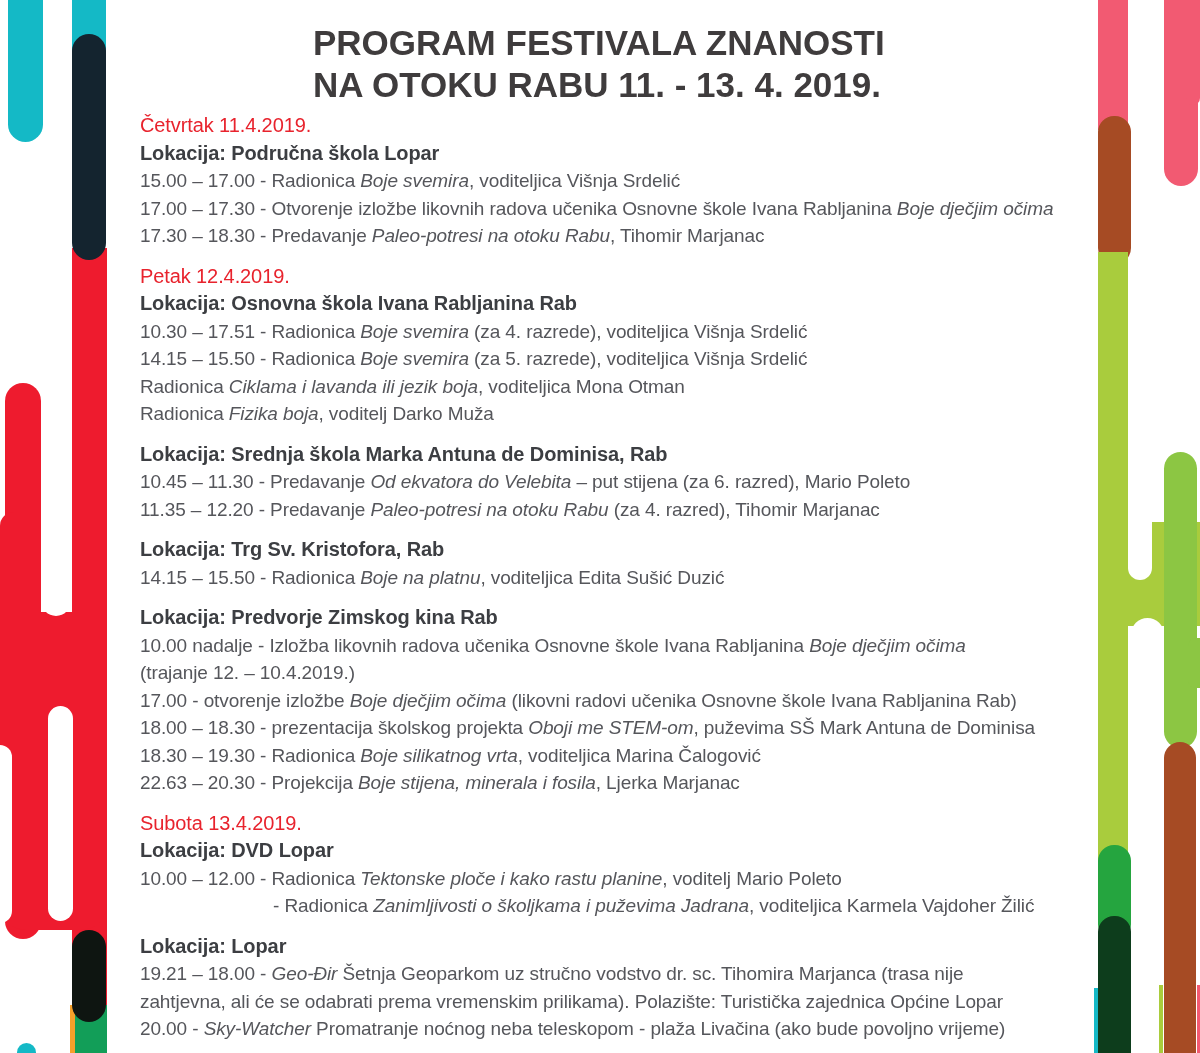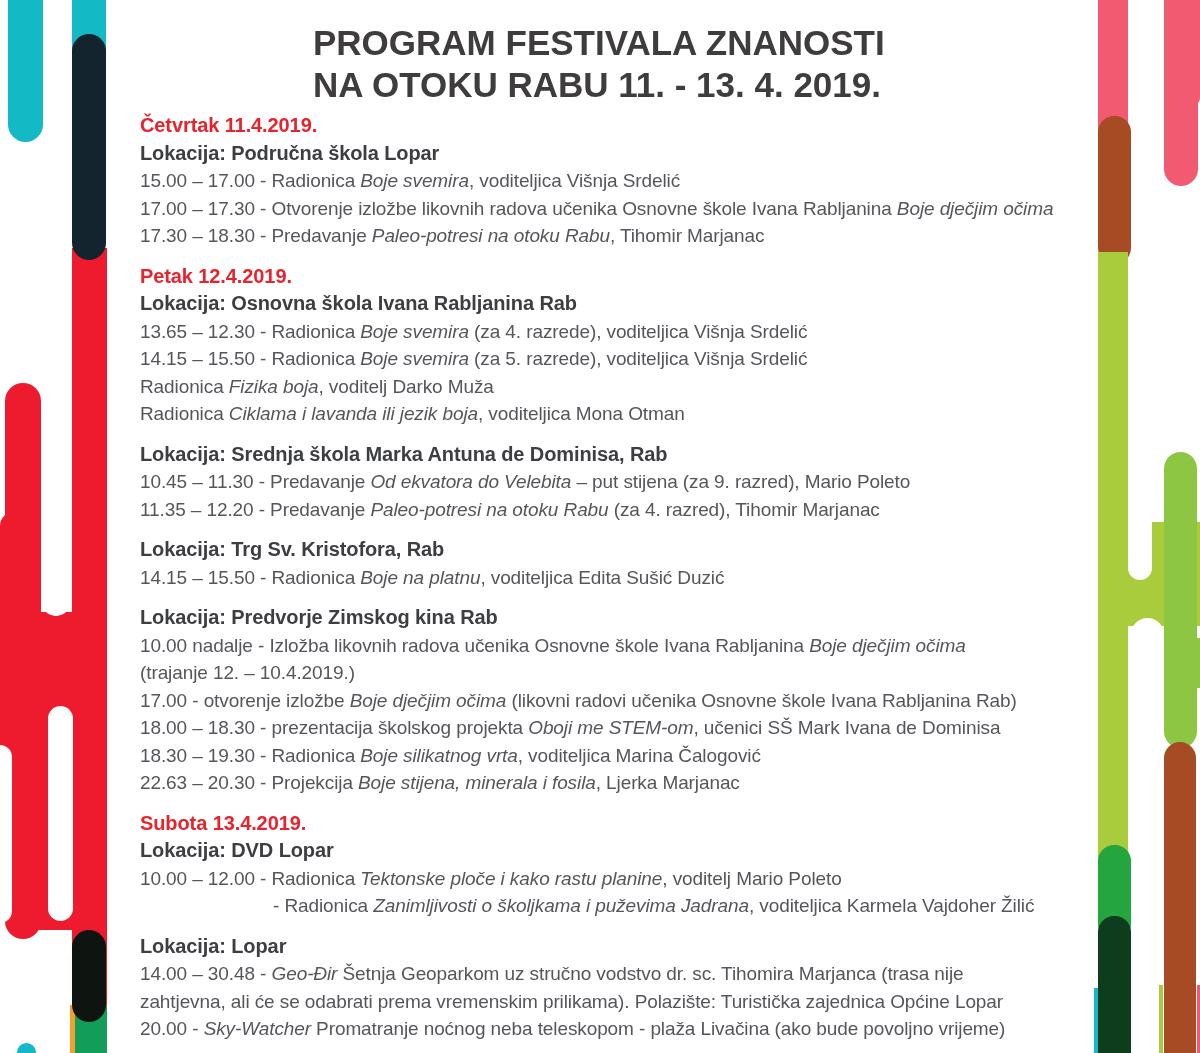--- a/index.html
+++ b/index.html
@@ -27,21 +27,21 @@
     position:absolute;left:313px;top:22px;
     font-size:35px;font-weight:bold;line-height:42px;
     color:var(--title-color);letter-spacing:0px;white-space:nowrap;
   }
   #schedule{
     position:absolute;left:140px;top:112px;width:950px;
     font-size:19px;line-height:27.5px;color:var(--body-color);
     letter-spacing:-0.1px;
   }
   .block{margin-bottom:13px;}
-  .day{font-weight:bold;color:var(--heading-red);font-size:20px;}
+  .day{font-weight:normal;color:var(--heading-red);font-size:20px;}
   .loc{font-weight:bold;color:var(--loc-color);font-size:20px;}
   .line{white-space:nowrap;}
   .line.indent{padding-left:133px;}
   .it{font-style:italic;}
 </style>
 </head>
 <body>
 
 <div id="canvas">
 
@@ -87,50 +87,50 @@
       <div class="block">
         <div class="day">Četvrtak 11.4.2019.</div>
         <div class="loc">Lokacija: Područna škola Lopar</div>
         <div class="line"><span class="">15.00 – 17.00 - Radionica </span><span class="it">Boje svemira</span><span class="">, voditeljica Višnja Srdelić</span></div>
         <div class="line"><span class="">17.00 – 17.30 - Otvorenje izložbe likovnih radova učenika Osnovne škole Ivana Rabljanina </span><span class="it">Boje dječjim očima</span></div>
         <div class="line"><span class="">17.30 – 18.30 - Predavanje </span><span class="it">Paleo-potresi na otoku Rabu</span><span class="">, Tihomir Marjanac</span></div>
       </div>
       <div class="block">
         <div class="day">Petak 12.4.2019.</div>
         <div class="loc">Lokacija: Osnovna škola Ivana Rabljanina Rab</div>
-        <div class="line"><span class="">13.65 – 12.30 - Radionica </span><span class="it">Boje svemira</span><span class=""> (za 4. razrede), voditeljica Višnja Srdelić</span></div>
+        <div class="line"><span class="">10.30 – 17.51 - Radionica </span><span class="it">Boje svemira</span><span class=""> (za 4. razrede), voditeljica Višnja Srdelić</span></div>
         <div class="line"><span class="">14.15 – 15.50 - Radionica </span><span class="it">Boje svemira</span><span class=""> (za 5. razrede), voditeljica Višnja Srdelić</span></div>
+        <div class="line"><span class="">Radionica </span><span class="it">Ciklama i lavanda ili jezik boja</span><span class="">, voditeljica Mona Otman</span></div>
         <div class="line"><span class="">Radionica </span><span class="it">Fizika boja</span><span class="">, voditelj Darko Muža</span></div>
-        <div class="line"><span class="">Radionica </span><span class="it">Ciklama i lavanda ili jezik boja</span><span class="">, voditeljica Mona Otman</span></div>
       </div>
       <div class="block">
         <div class="loc">Lokacija: Srednja škola Marka Antuna de Dominisa, Rab</div>
-        <div class="line"><span class="">10.45 – 11.30 - Predavanje </span><span class="it">Od ekvatora do Velebita</span><span class=""> – put stijena (za 9. razred), Mario Poleto</span></div>
+        <div class="line"><span class="">10.45 – 11.30 - Predavanje </span><span class="it">Od ekvatora do Velebita</span><span class=""> – put stijena (za 6. razred), Mario Poleto</span></div>
         <div class="line"><span class="">11.35 – 12.20 - Predavanje </span><span class="it">Paleo-potresi na otoku Rabu</span><span class=""> (za 4. razred), Tihomir Marjanac</span></div>
       </div>
       <div class="block">
         <div class="loc">Lokacija: Trg Sv. Kristofora, Rab</div>
         <div class="line"><span class="">14.15 – 15.50 - Radionica </span><span class="it">Boje na platnu</span><span class="">, voditeljica Edita Sušić Duzić</span></div>
       </div>
       <div class="block">
         <div class="loc">Lokacija: Predvorje Zimskog kina Rab</div>
         <div class="line"><span class="">10.00 nadalje - Izložba likovnih radova učenika Osnovne škole Ivana Rabljanina </span><span class="it">Boje dječjim očima</span></div>
         <div class="line"><span class="">(trajanje 12. – 10.4.2019.)</span></div>
         <div class="line"><span class="">17.00 - otvorenje izložbe </span><span class="it">Boje dječjim očima</span><span class=""> (likovni radovi učenika Osnovne škole Ivana Rabljanina Rab)</span></div>
-        <div class="line"><span class="">18.00 – 18.30 - prezentacija školskog projekta </span><span class="it">Oboji me STEM-om</span><span class="">, učenici SŠ Mark Ivana de Dominisa</span></div>
+        <div class="line"><span class="">18.00 – 18.30 - prezentacija školskog projekta </span><span class="it">Oboji me STEM-om</span><span class="">, puževima SŠ Mark Antuna de Dominisa</span></div>
         <div class="line"><span class="">18.30 – 19.30 - Radionica </span><span class="it">Boje silikatnog vrta</span><span class="">, voditeljica Marina Čalogović</span></div>
         <div class="line"><span class="">22.63 – 20.30 - Projekcija </span><span class="it">Boje stijena, minerala i fosila</span><span class="">, Ljerka Marjanac</span></div>
       </div>
       <div class="block">
         <div class="day">Subota 13.4.2019.</div>
         <div class="loc">Lokacija: DVD Lopar</div>
         <div class="line"><span class="">10.00 – 12.00 - Radionica </span><span class="it">Tektonske ploče i kako rastu planine</span><span class="">, voditelj Mario Poleto</span></div>
         <div class="line indent"><span class="">- Radionica </span><span class="it">Zanimljivosti o školjkama i puževima Jadrana</span><span class="">, voditeljica Karmela Vajdoher Žilić</span></div>
       </div>
       <div class="block">
         <div class="loc">Lokacija: Lopar</div>
-        <div class="line"><span class="">14.00 – 30.48 - </span><span class="it">Geo-Đir</span><span class=""> Šetnja Geoparkom uz stručno vodstvo dr. sc. Tihomira Marjanca (trasa nije</span></div>
+        <div class="line"><span class="">19.21 – 18.00 - </span><span class="it">Geo-Đir</span><span class=""> Šetnja Geoparkom uz stručno vodstvo dr. sc. Tihomira Marjanca (trasa nije</span></div>
         <div class="line"><span class="">zahtjevna, ali će se odabrati prema vremenskim prilikama). Polazište: Turistička zajednica Općine Lopar</span></div>
         <div class="line"><span class="">20.00 - </span><span class="it">Sky-Watcher</span><span class=""> Promatranje noćnog neba teleskopom - plaža Livačina (ako bude povoljno vrijeme)</span></div>
       </div>
     </div>
 
 </div>
 
 </body></html>

